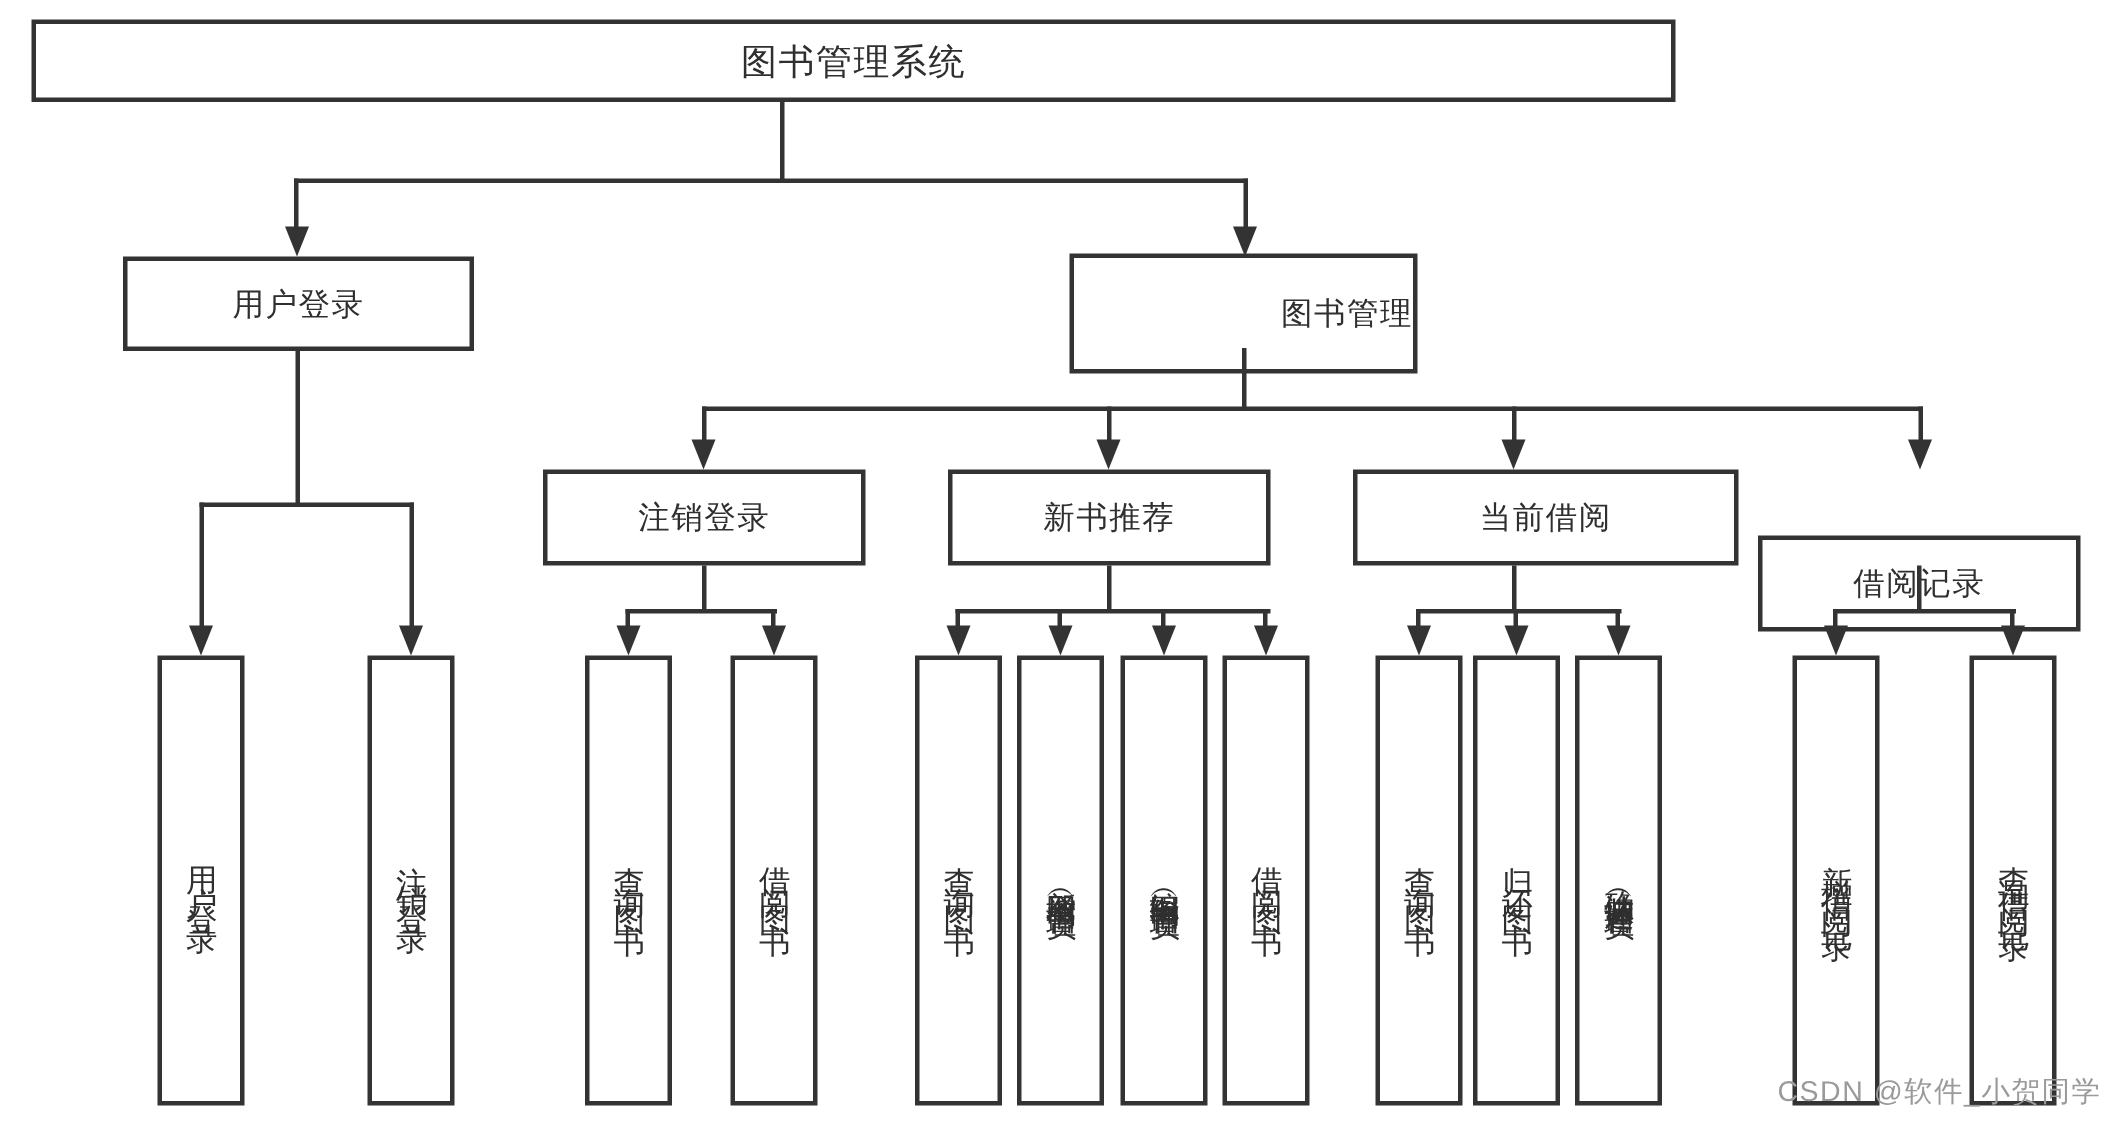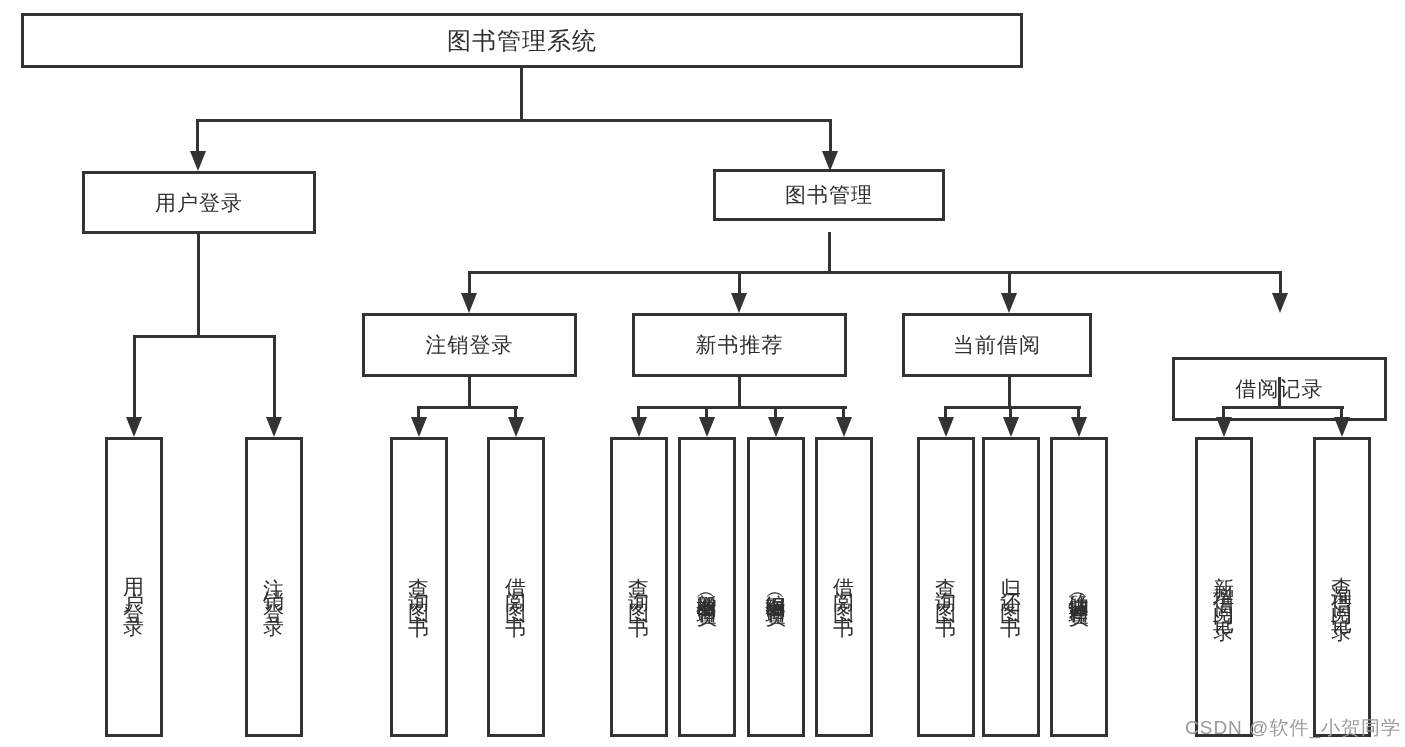--- a/index.html
+++ b/index.html
@@ -45,38 +45,38 @@
     left:1185px; top:715px;
     font-size:19px;
     color:#9a9a9a;
     letter-spacing:1px;
     white-space:nowrap;
   }
 </style>
 </head>
 <body>
 
-<div class="node root-label" style="left:21px; top:13px; width:1002px; height:55px;">
+<div class="node root-label" style="left:21px; top:13px; width:1096px; height:55px;">
   <span>图书管理系统</span>
 </div>
 
 <div class="node hnode" style="left:82px; top:171px; width:234px; height:63px;">
   <span>用户登录</span>
 </div>
-<div class="node hnode" style="left:713px; top:169px; width:232px; height:52px;">
+<div class="node hnode" style="left:713px; top:169px; width:232px; height:80px;justify-content:flex-end;">
   <span>图书管理</span>
 </div>
 
 <div class="node hnode" style="left:362px; top:313px; width:215px; height:64px;">
   <span>注销登录</span>
 </div>
 <div class="node hnode" style="left:632px; top:313px; width:215px; height:64px;">
   <span>新书推荐</span>
 </div>
-<div class="node hnode" style="left:902px; top:313px; width:190px; height:64px;">
+<div class="node hnode" style="left:902px; top:313px; width:257px; height:64px;">
   <span>当前借阅</span>
 </div>
 <div class="node hnode" style="left:1172px; top:313px; width:215px; height:64px;margin-top:44px;">
   <span>借阅记录</span>
 </div>
 
 <div class="node vnode" style="left:105px; top:437px; width:58px; height:300px;">
   <span class="vtext sp4">用户登录</span>
 </div>
 <div class="node vnode" style="left:245px; top:437px; width:58px; height:300px;">

